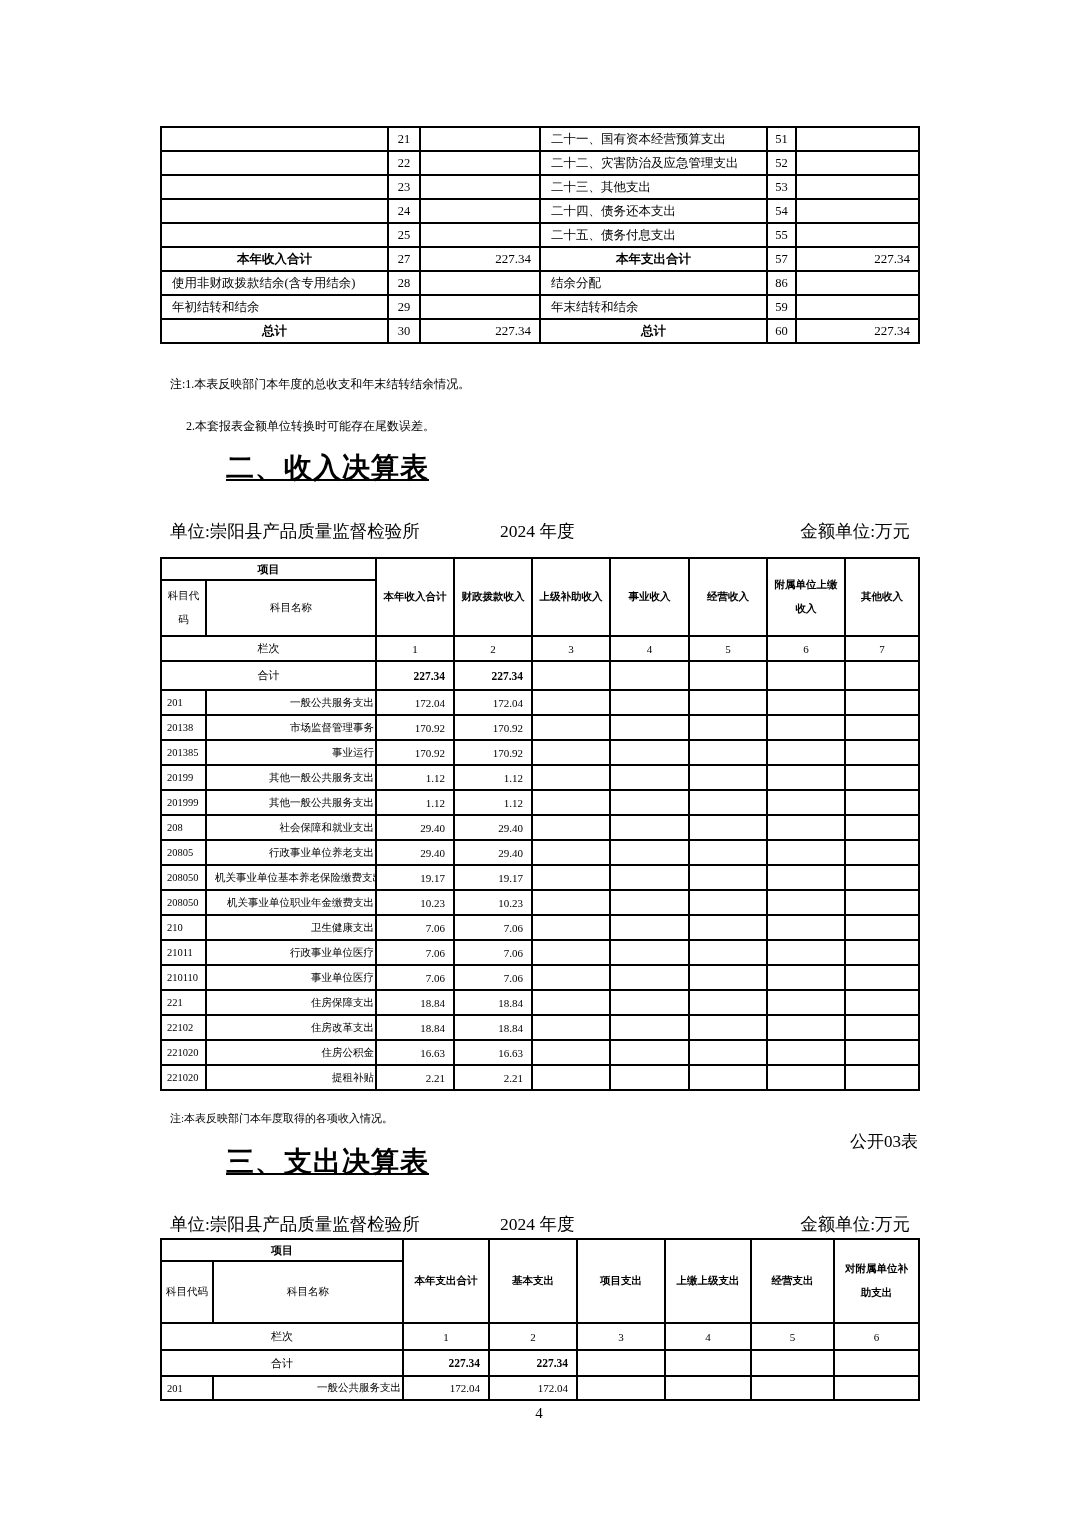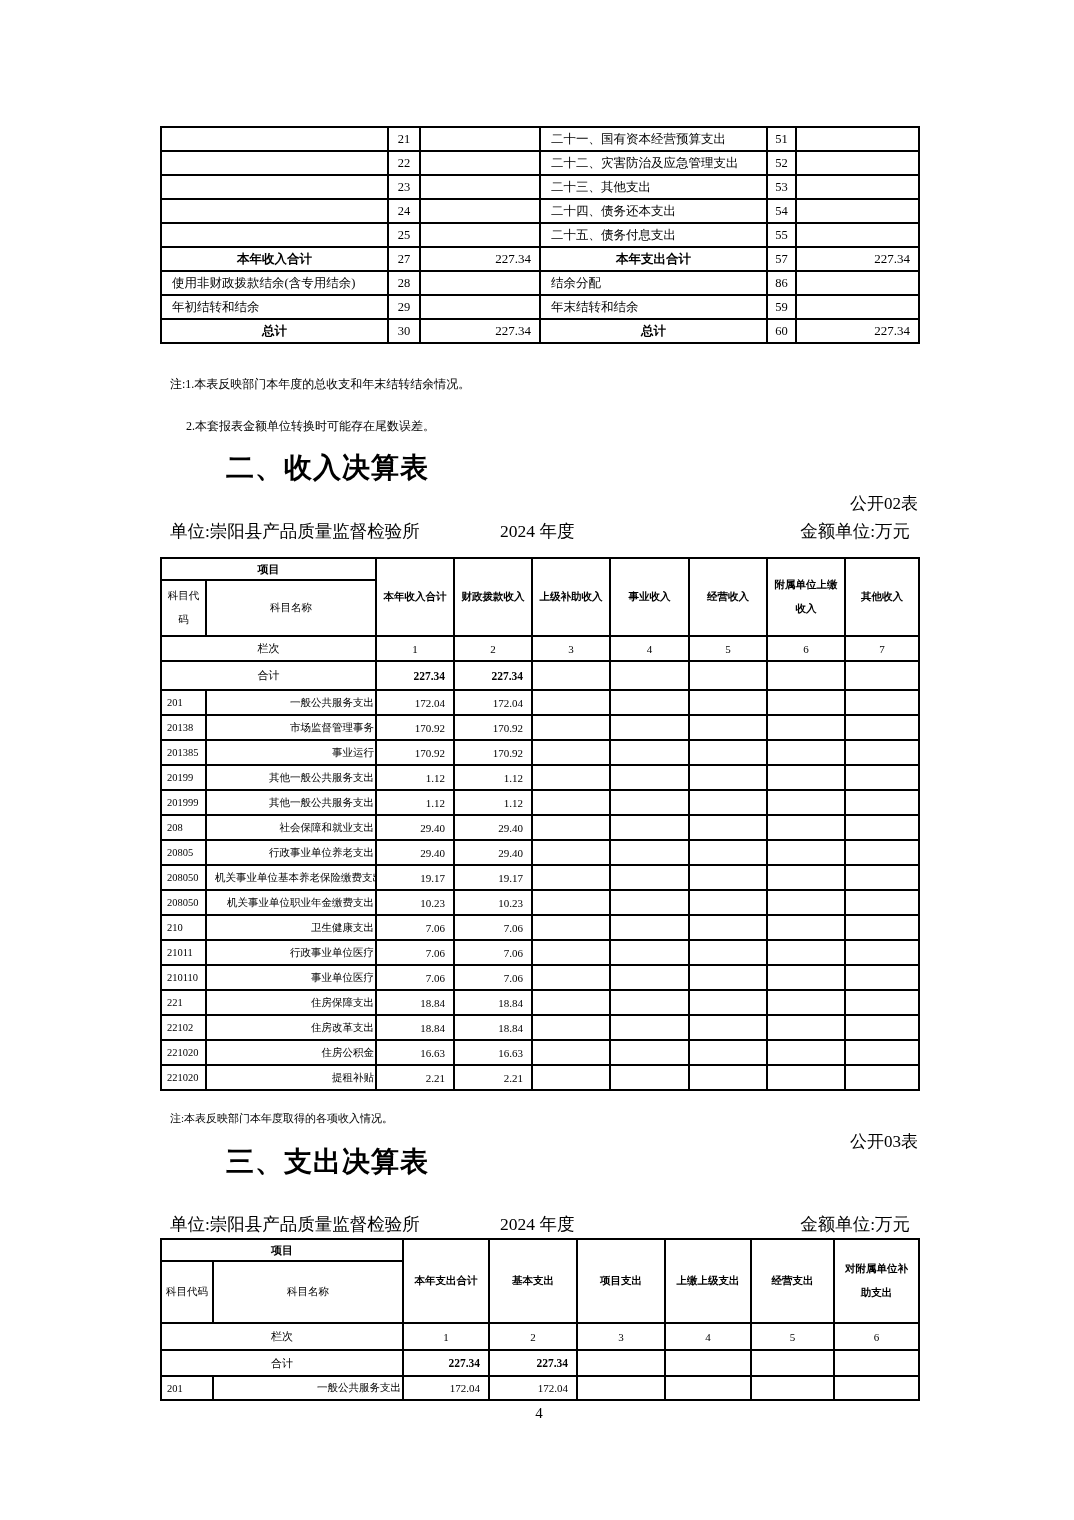--- a/index.html
+++ b/index.html
@@ -39,21 +39,21 @@
   .exp tr.h-b { height:62px; }
   .exp tr.h-c { height:27px; }
   .exp tr.h-d { height:26px; }
   .exp tr.data { height:24px; }
 
   .note1 { font-size:12px; }
   .note-small { font-size:11px; }
 
   .sec-title {
     font-family:"Liberation Sans","DejaVu Sans",sans-serif;
-    font-weight:700; font-size:28px; letter-spacing:1px; margin:0;
+    font-weight:700; font-size:28px; letter-spacing:1px; margin:0;text-decoration:underline;
   }
   .tbl-code { width:758px; text-align:right; font-size:17px; }
   .unit-line { width:758px; height:22px; font-size:17.5px; }
   .unit-line .u { position:absolute; left:10px; top:0; }
   .unit-line .y { position:absolute; left:340px; top:0; }
   .unit-line .m { position:absolute; right:8px; top:0; }
 
   .page-num { width:758px; text-align:center; font-size:15px; }
 </style>
 </head>
@@ -143,21 +143,20 @@
           <td class="no">60</td>
           <td class="amt">227.34</td>
         </tr>
       </tbody>
   </table>
 
   <div class="abs note1" style="left:170px; top:376px;">注:1.本表反映部门本年度的总收支和年末结转结余情况。</div>
   <div class="abs note1" style="left:186px; top:418px;">2.本套报表金额单位转换时可能存在尾数误差。</div>
 
   <h2 class="abs sec-title" style="left:226px; top:449px;">二、收入决算表</h2>
-  <div class="abs tbl-code" style="left:160px; top:492px;">公开02表</div>
   <div class="abs unit-line" style="left:160px; top:519px;">
     <span class="u">单位:崇阳县产品质量监督检验所</span>
     <span class="y">2024 年度</span>
     <span class="m">金额单位:万元</span>
   </div>
 
   <table class="grid fin abs" style="left:160px; top:557px;">
     <colgroup>
       <col style="width:45px">
         <col style="width:170px">

